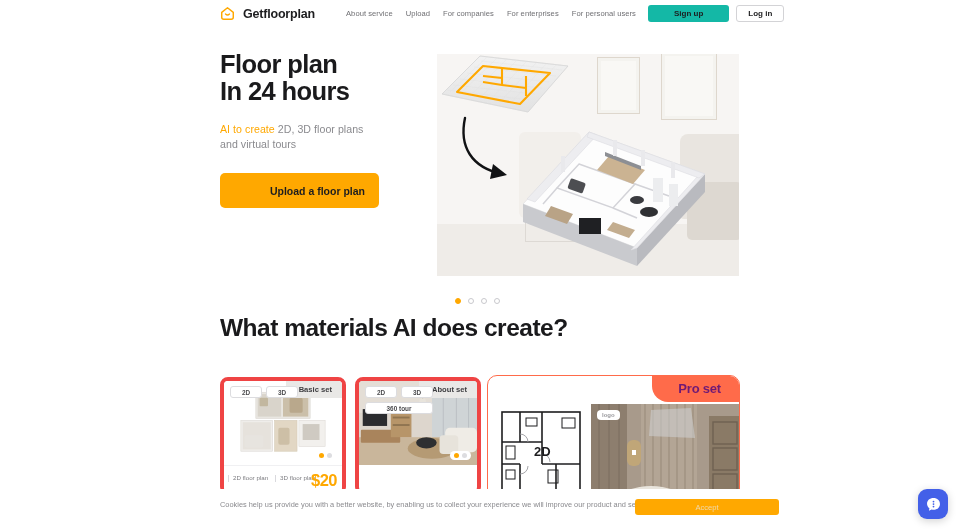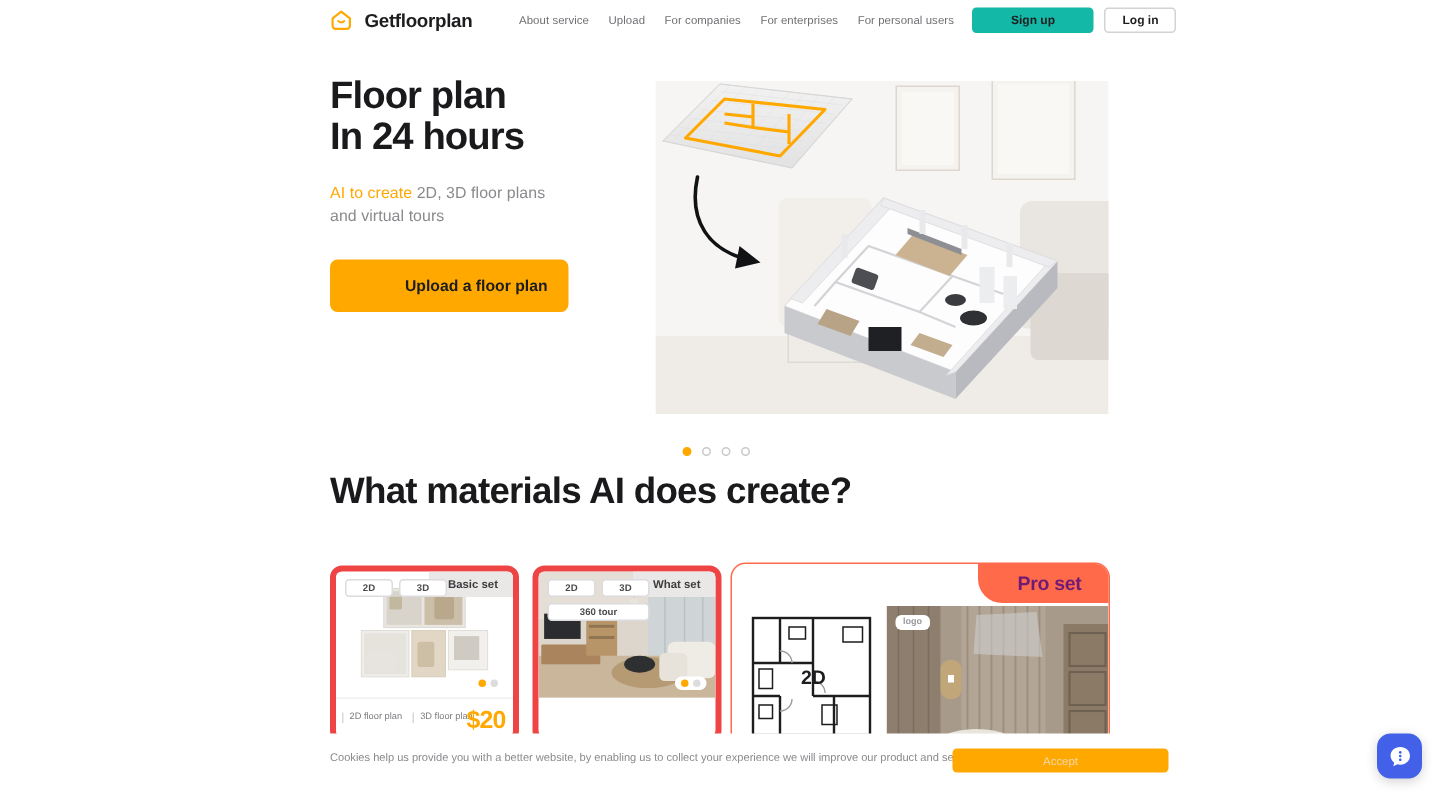--- a/index.html
+++ b/index.html
@@ -410,21 +410,21 @@
           <rect x="92" y="50" width="34" height="26" rx="5" fill="#efece6"></rect>
           <rect x="86" y="58" width="20" height="20" rx="4" fill="#e7e3db"></rect>
           <circle cx="68" cy="22" r="3.5" fill="#e8e4dc"></circle>
           <line x1="68" y1="0" x2="68" y2="19" stroke="#cfc9c0" stroke-width="1"></line>
         </svg>
         <div class="mini-dots">
           <span class="mdot on"></span>
           <span class="mdot"></span>
         </div>
       </div>
-      <div class="badge">What set</div>
+      <div class="badge">About set</div>
       <div class="chips">
         <div class="chip-row">
           <span class="chip">2D</span>
           <span class="chip">3D</span>
         </div>
         <div class="chip-row">
           <span class="chip wide">360 tour</span>
         </div>
       </div>
     </div>

